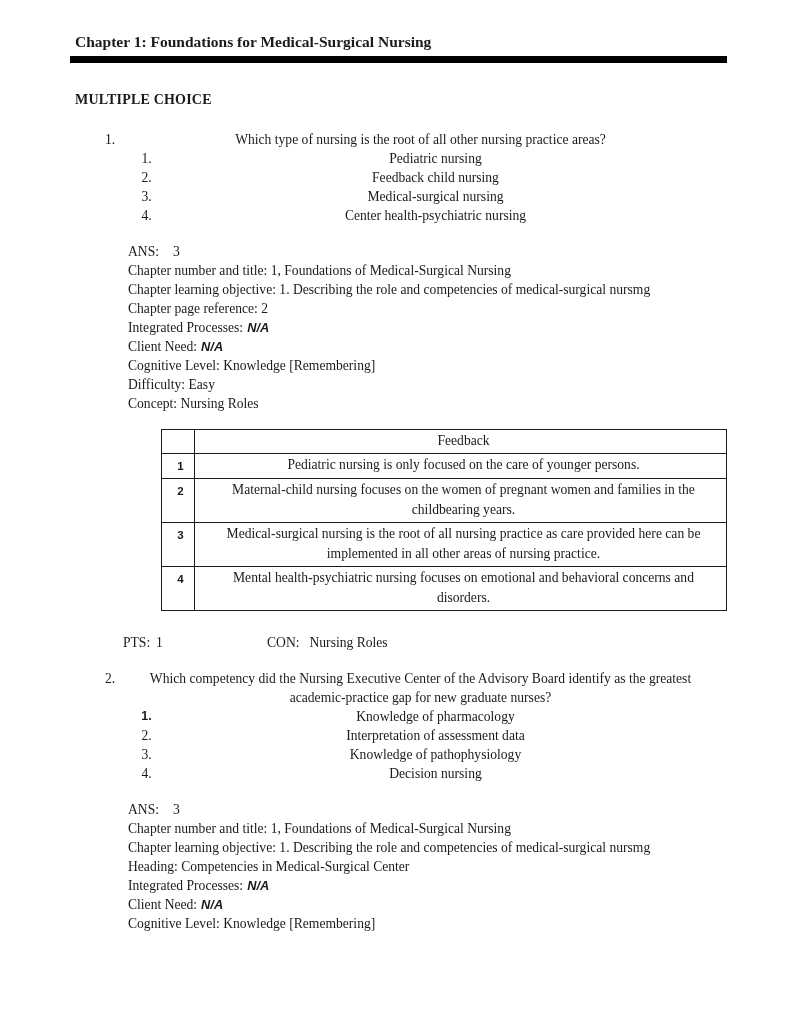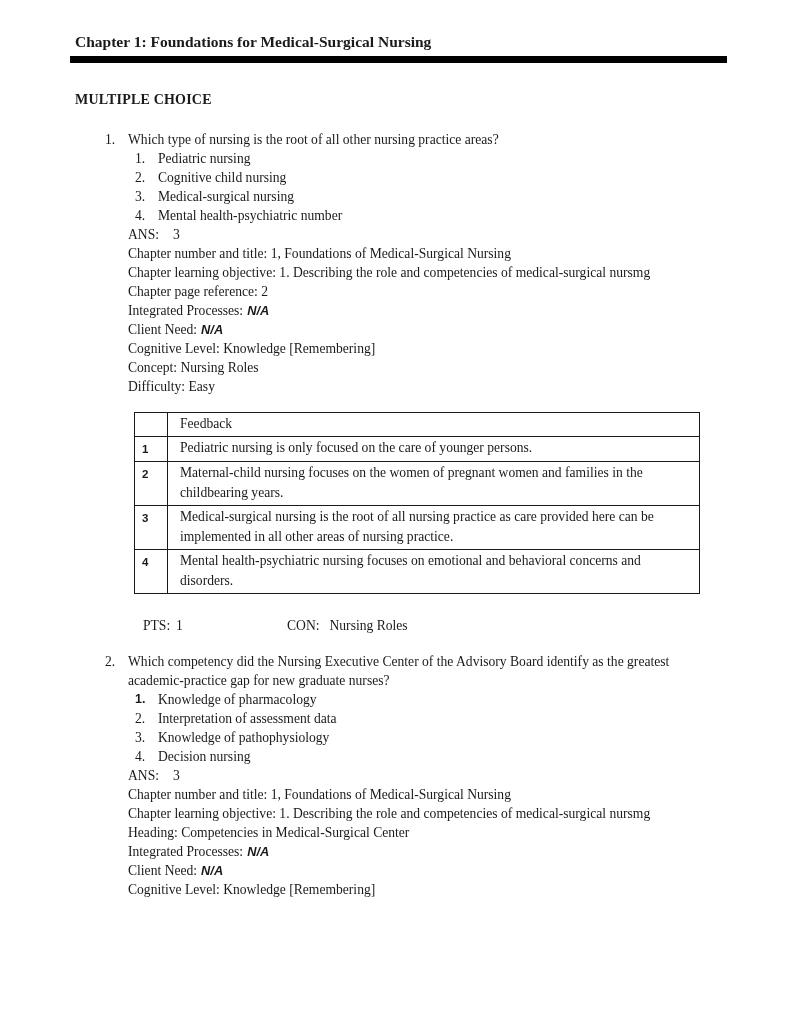--- a/index.html
+++ b/index.html
@@ -31,62 +31,63 @@
     margin-top: 27px;
     font-size: 14px;
     font-weight: bold;
     letter-spacing: 0.2px;
   }
 
   
   .question { margin-top: 21px; }
   .q-line { display: flex; }
   .q-num { flex: none; width: 23px; margin-left: 30px; }
-  .q-body { width: 585px; }
+  .q-body { width: 585px; text-align: center; }
   .q-text { width: 585px; }
   .opt-row { display: flex; }
   .opt-num { flex: none; width: 23px; margin-left: 7px; }
   .opt-num.bold-num { font-weight: bold; font-family: "Liberation Sans", sans-serif; font-size: 12.5px; }
   .opt-text { flex: 1; }
 
   
-  .ans-block { margin-left: 53px; width: 560px; }
+  .ans-block { margin-left: 53px; margin-top: 17px; width: 560px; }
   .ans-val { margin-left: 14px; }
   .na {
     font-family: "Liberation Sans", sans-serif;
     font-style: italic;
     font-weight: bold;
     margin-left: 4px;
     font-size: 12.8px;
     text-align: center;
   }
 
   
   .fb-table {
-    margin-left: 59px;
+    margin-left: 86px;
     margin-top: 16px;
     width: 566px;
     border-collapse: collapse;
+    text-align: center;
   }
   .fb-table td {
     border: 1.5px solid #1a1a1a;
     vertical-align: top;
     padding: 1px 6px 2px 12px;
     line-height: 20px;
   }
   .fb-table td.num-col {
     width: 33px;
     padding: 2px 2px 2px 7px;
     font-family: "Liberation Sans", sans-serif;
     font-weight: bold;
     font-size: 11.5px;
   }
 
   
-  .pts-row { margin-left: 68px; margin-top: 22px; }
+  .pts-row { margin-left: 48px; margin-top: 22px; }
   .pts-label { display: inline-block; width: 33px; }
   .pts-value { display: inline-block; width: 111px; }
   .con-label { display: inline-block; margin-right: 10px; }
 </style>
 </head>
 <body>
 
 <div class="page">
 
   <div class="chapter-title">Chapter 1: Foundations for Medical-Surgical Nursing</div>
@@ -97,49 +98,49 @@
     <div class="q-line">
       <span class="q-num">1.</span>
       <div class="q-body">
         <div class="q-text">Which type of nursing is the root of all other nursing practice areas?</div>
         <div class="opt-row">
           <span class="opt-num">1.</span>
           <span class="opt-text">Pediatric nursing</span>
         </div>
         <div class="opt-row">
           <span class="opt-num">2.</span>
-          <span class="opt-text">Cognitive child nursing</span>
+          <span class="opt-text">Feedback child nursing</span>
         </div>
         <div class="opt-row">
           <span class="opt-num">3.</span>
           <span class="opt-text">Medical-surgical nursing</span>
         </div>
         <div class="opt-row">
           <span class="opt-num">4.</span>
-          <span class="opt-text">Mental health-psychiatric number</span>
+          <span class="opt-text">Center health-psychiatric nursing</span>
         </div>
       </div>
     </div>
 
     <div class="ans-block">
       <div>
         <span>ANS:</span><span class="ans-val">3</span>
       </div>
       <div class="meta-line">Chapter number and title: 1, Foundations of Medical-Surgical Nursing</div>
       <div class="meta-line">Chapter learning objective: 1. Describing the role and competencies of medical-surgical nursmg</div>
       <div class="meta-line">Chapter page reference: 2</div>
       <div class="meta-line">
         <span>Integrated Processes:</span><span class="na">N/A</span>
       </div>
       <div class="meta-line">
         <span>Client Need:</span><span class="na">N/A</span>
       </div>
       <div class="meta-line">Cognitive Level: Knowledge [Remembering]</div>
+      <div class="meta-line">Difficulty: Easy</div>
       <div class="meta-line">Concept: Nursing Roles</div>
-      <div class="meta-line">Difficulty: Easy</div>
     </div>
 
     <table class="fb-table">
       <tbody>
         <tr>
           <td class="num-col"></td>
           <td>Feedback</td>
         </tr>
         <tr>
           <td class="num-col">1</td>

